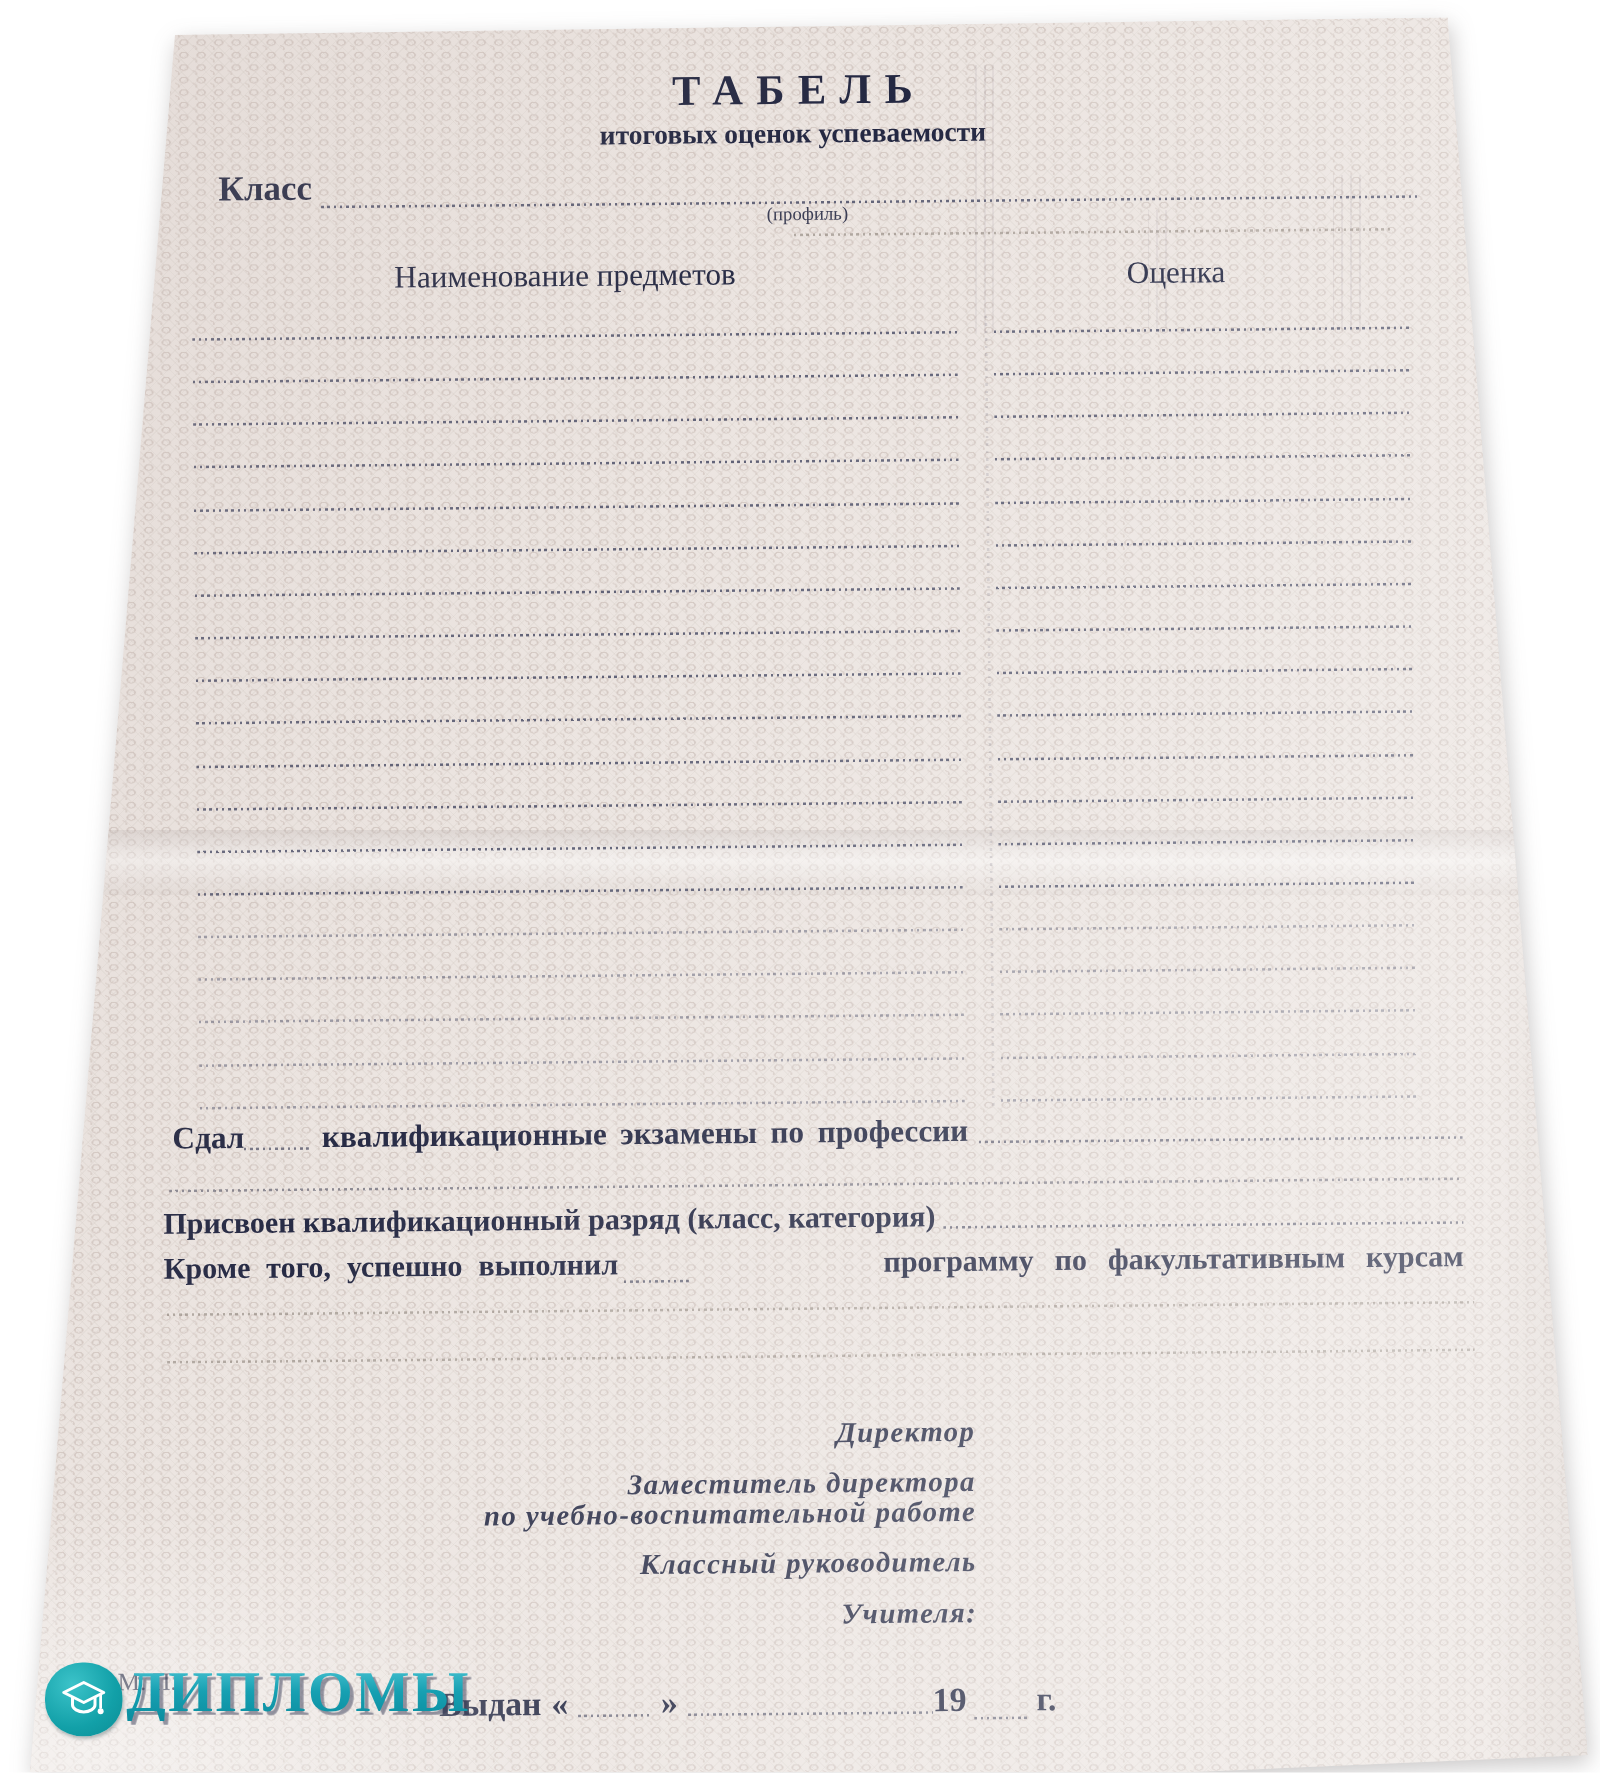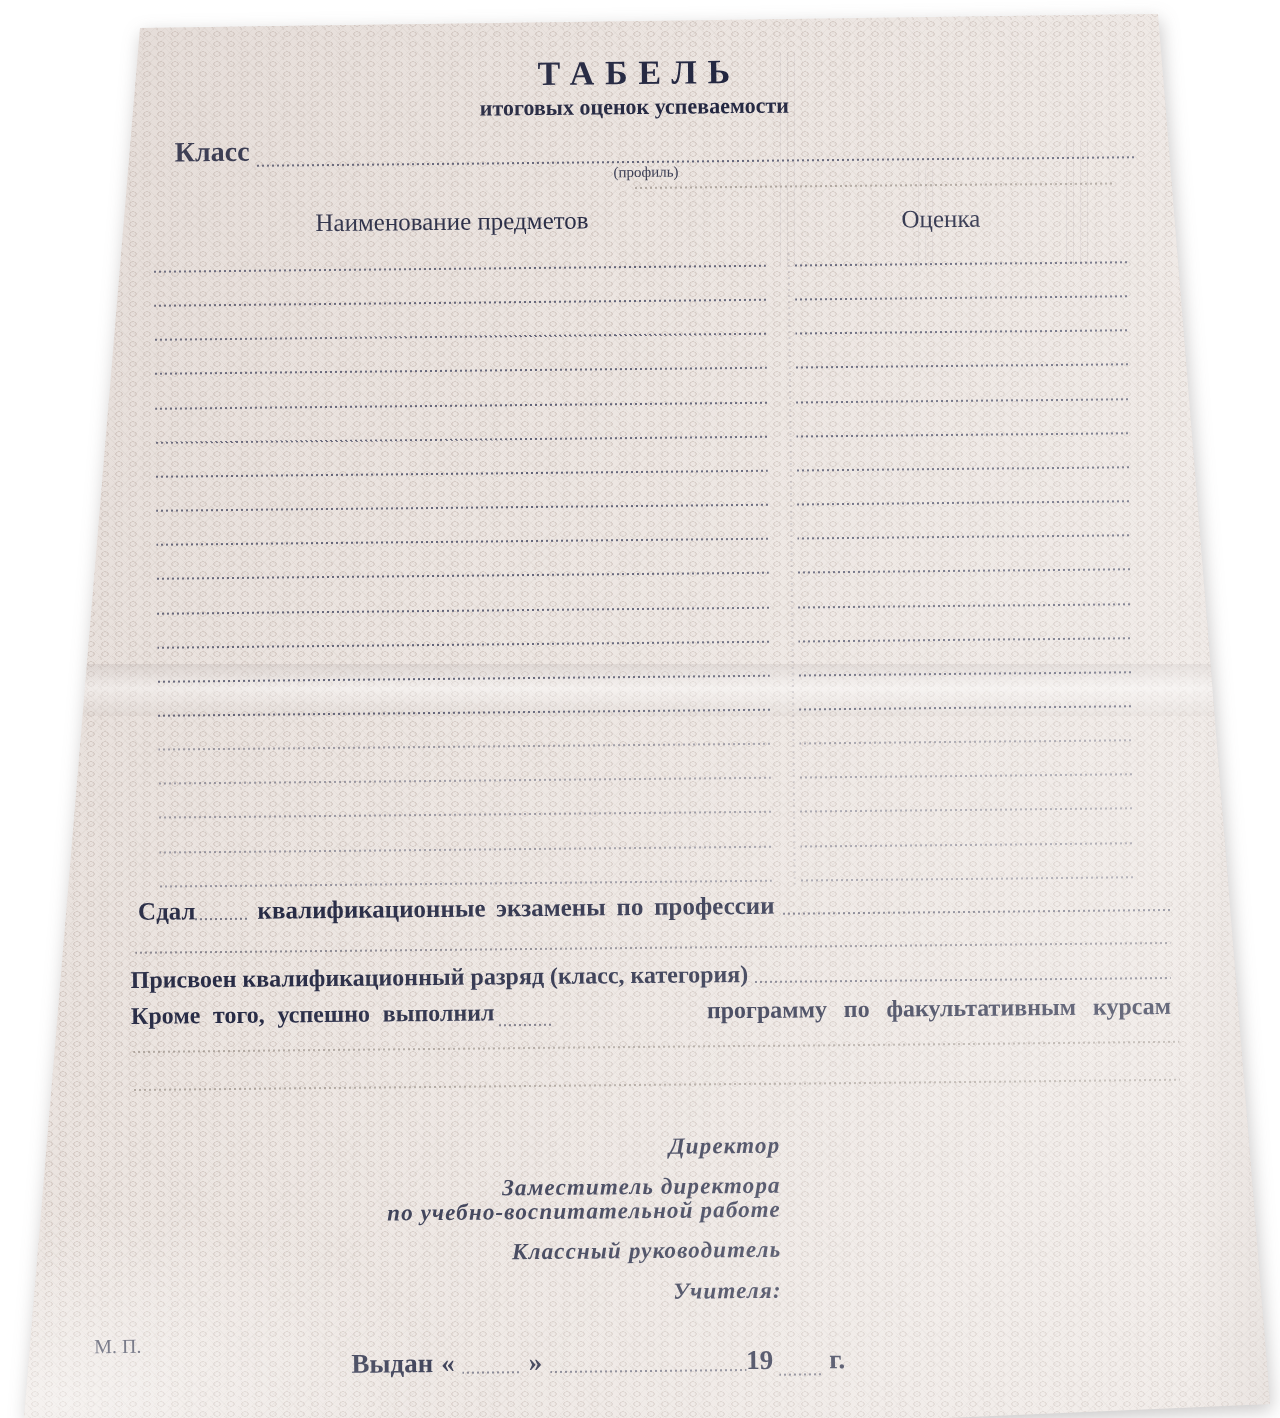--- a/index.html
+++ b/index.html
@@ -288,13 +288,24 @@
           <span>19</span>
           <span class="fixed-dots d3"></span>
           <span>г.</span>
         </div>
       </div>
 
       <div class="lighting"></div>
     </div>
   </div>
 
+  <div class="watermark">
+    <div class="wm-badge">
+      <svg width="44" height="42" viewBox="0 0 44 42" fill="none">
+        <polygon points="22,7 38,15 22,23 6,15" stroke="#ffffff" stroke-width="2.4" stroke-linejoin="round" fill="none"></polygon>
+        <path d="M13 19 v6 c0 3 4.5 5.5 9 5.5 s9 -2.5 9 -5.5 v-6" stroke="#ffffff" stroke-width="2.4" fill="none" stroke-linecap="round"></path>
+        <line x1="35.5" y1="16.5" x2="35.5" y2="27" stroke="#ffffff" stroke-width="2.2" stroke-linecap="round"></line>
+        <circle cx="35.5" cy="30" r="2.4" fill="#ffffff"></circle>
+      </svg>
+    </div>
+    <div class="wm-text">ДИПЛОМЫ</div>
+  </div>
 </div>
 
 </body></html>

